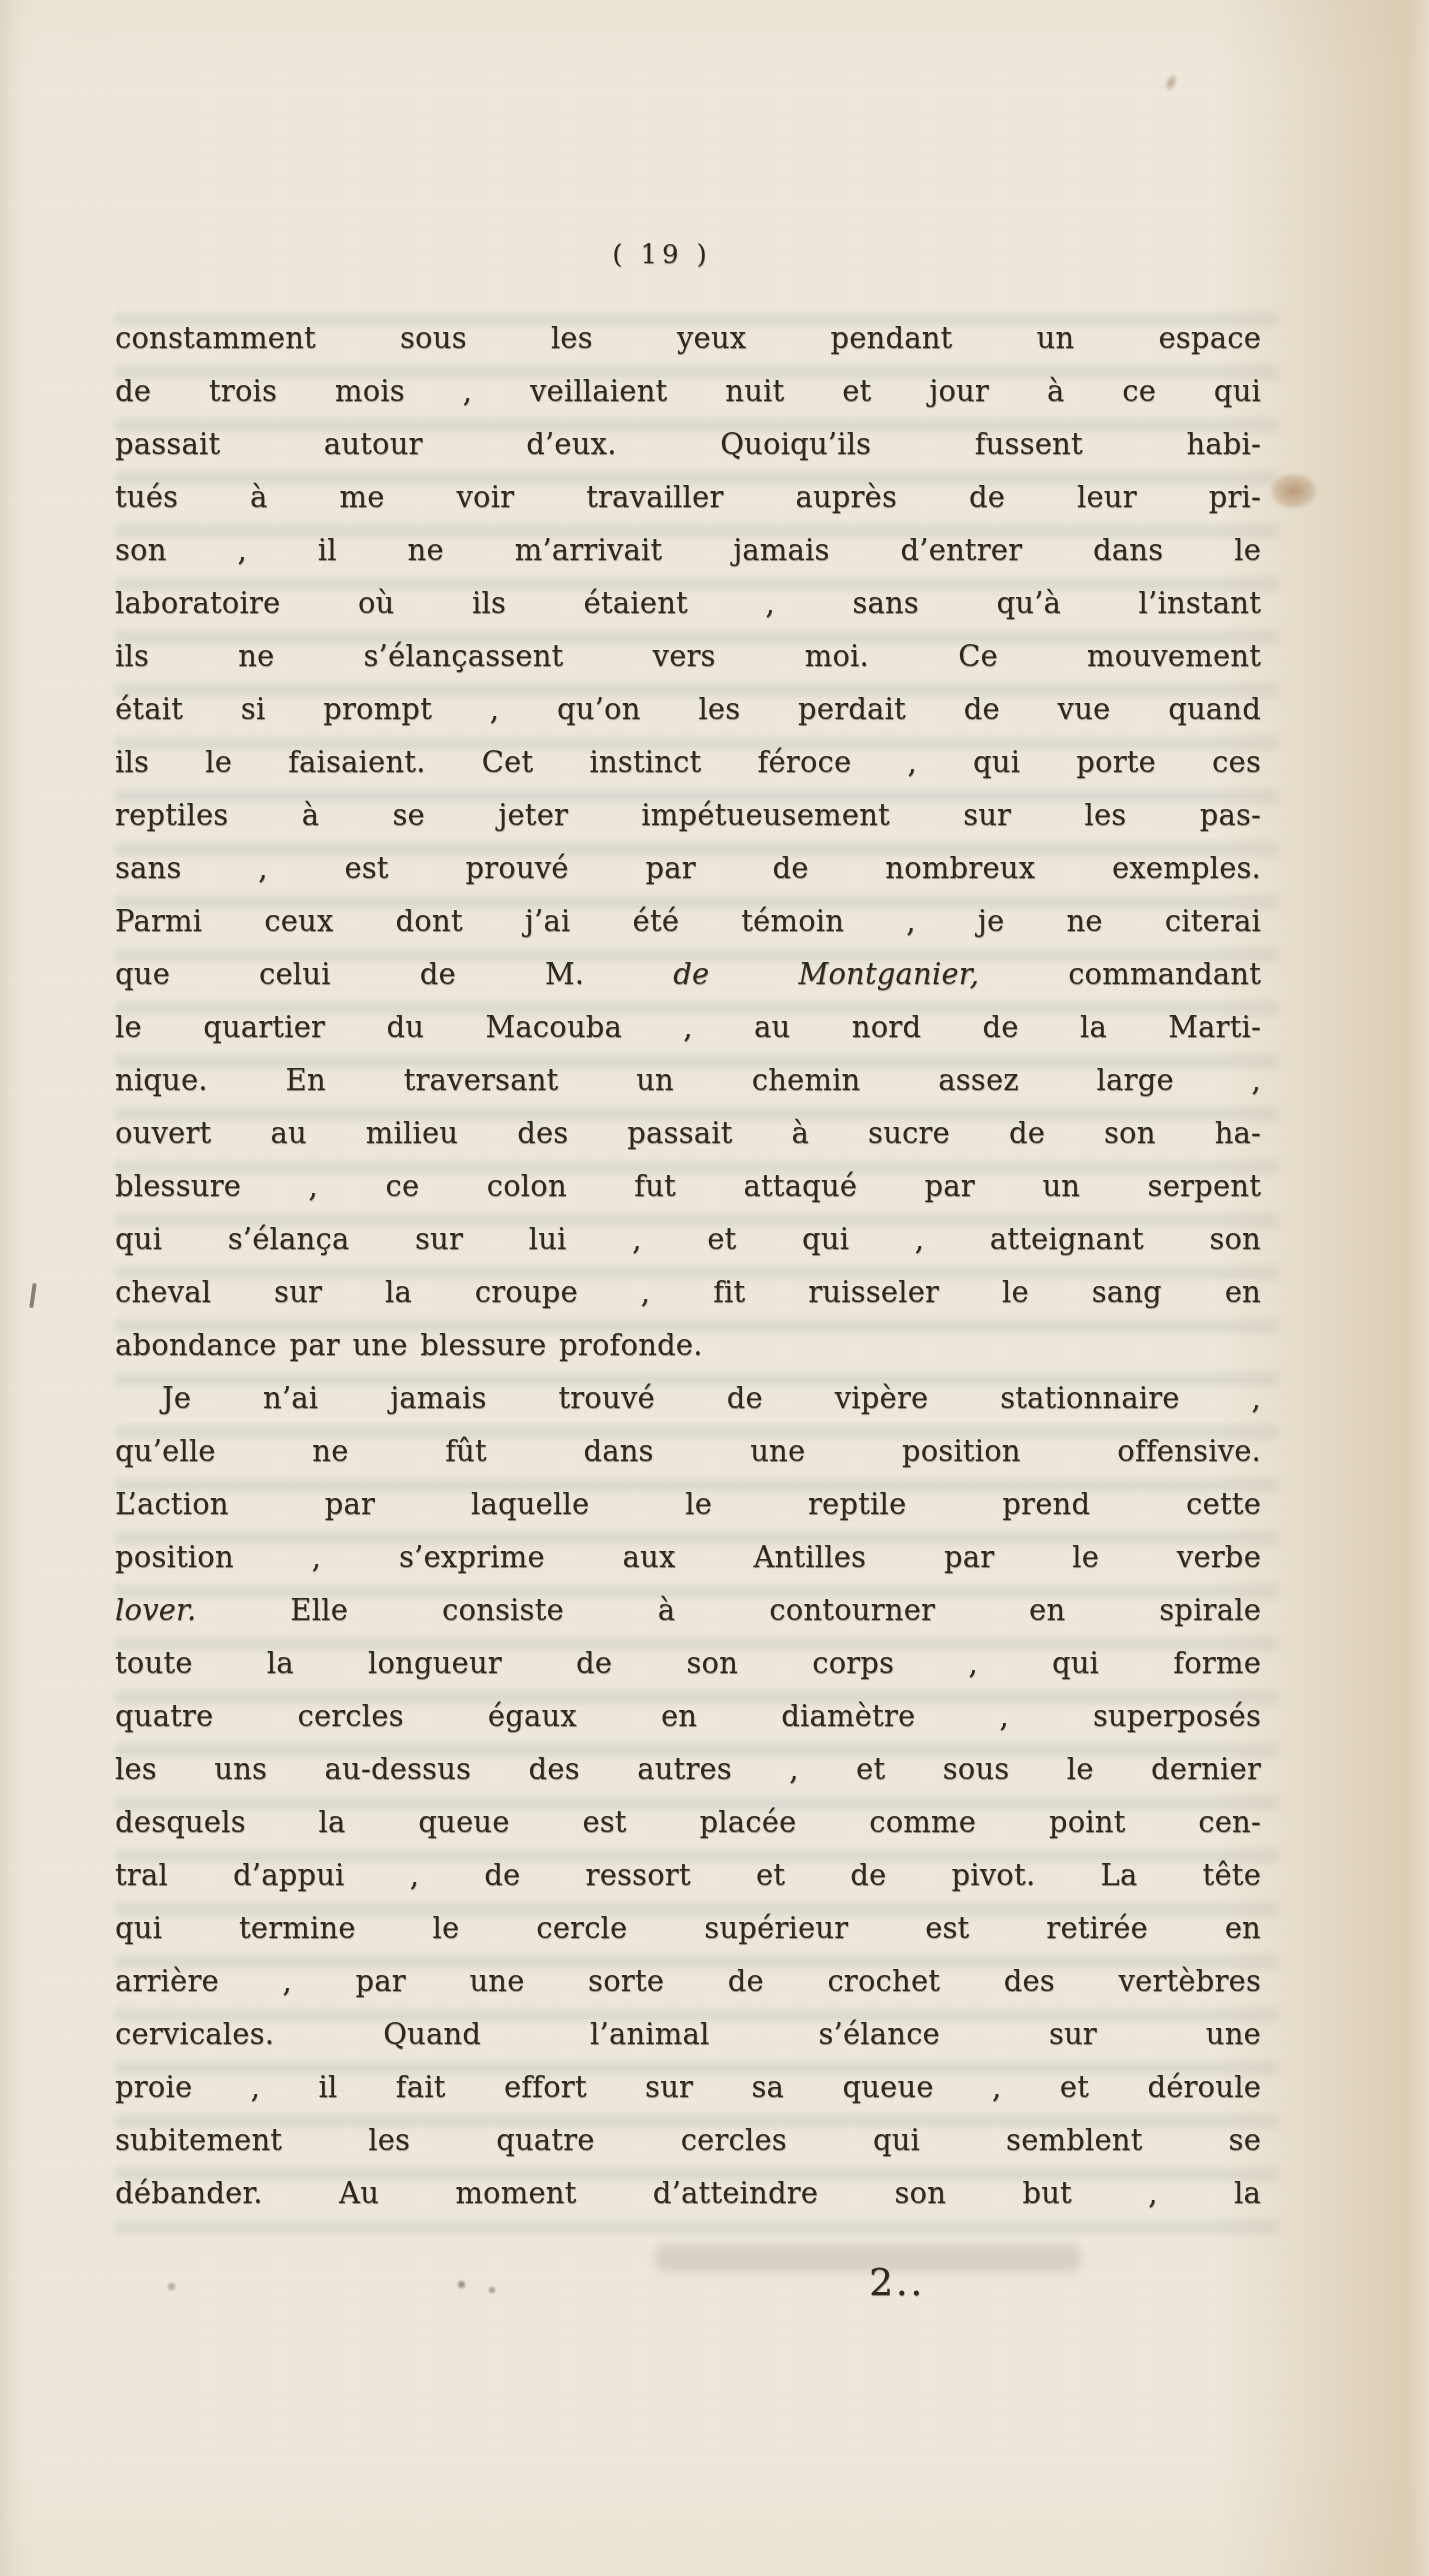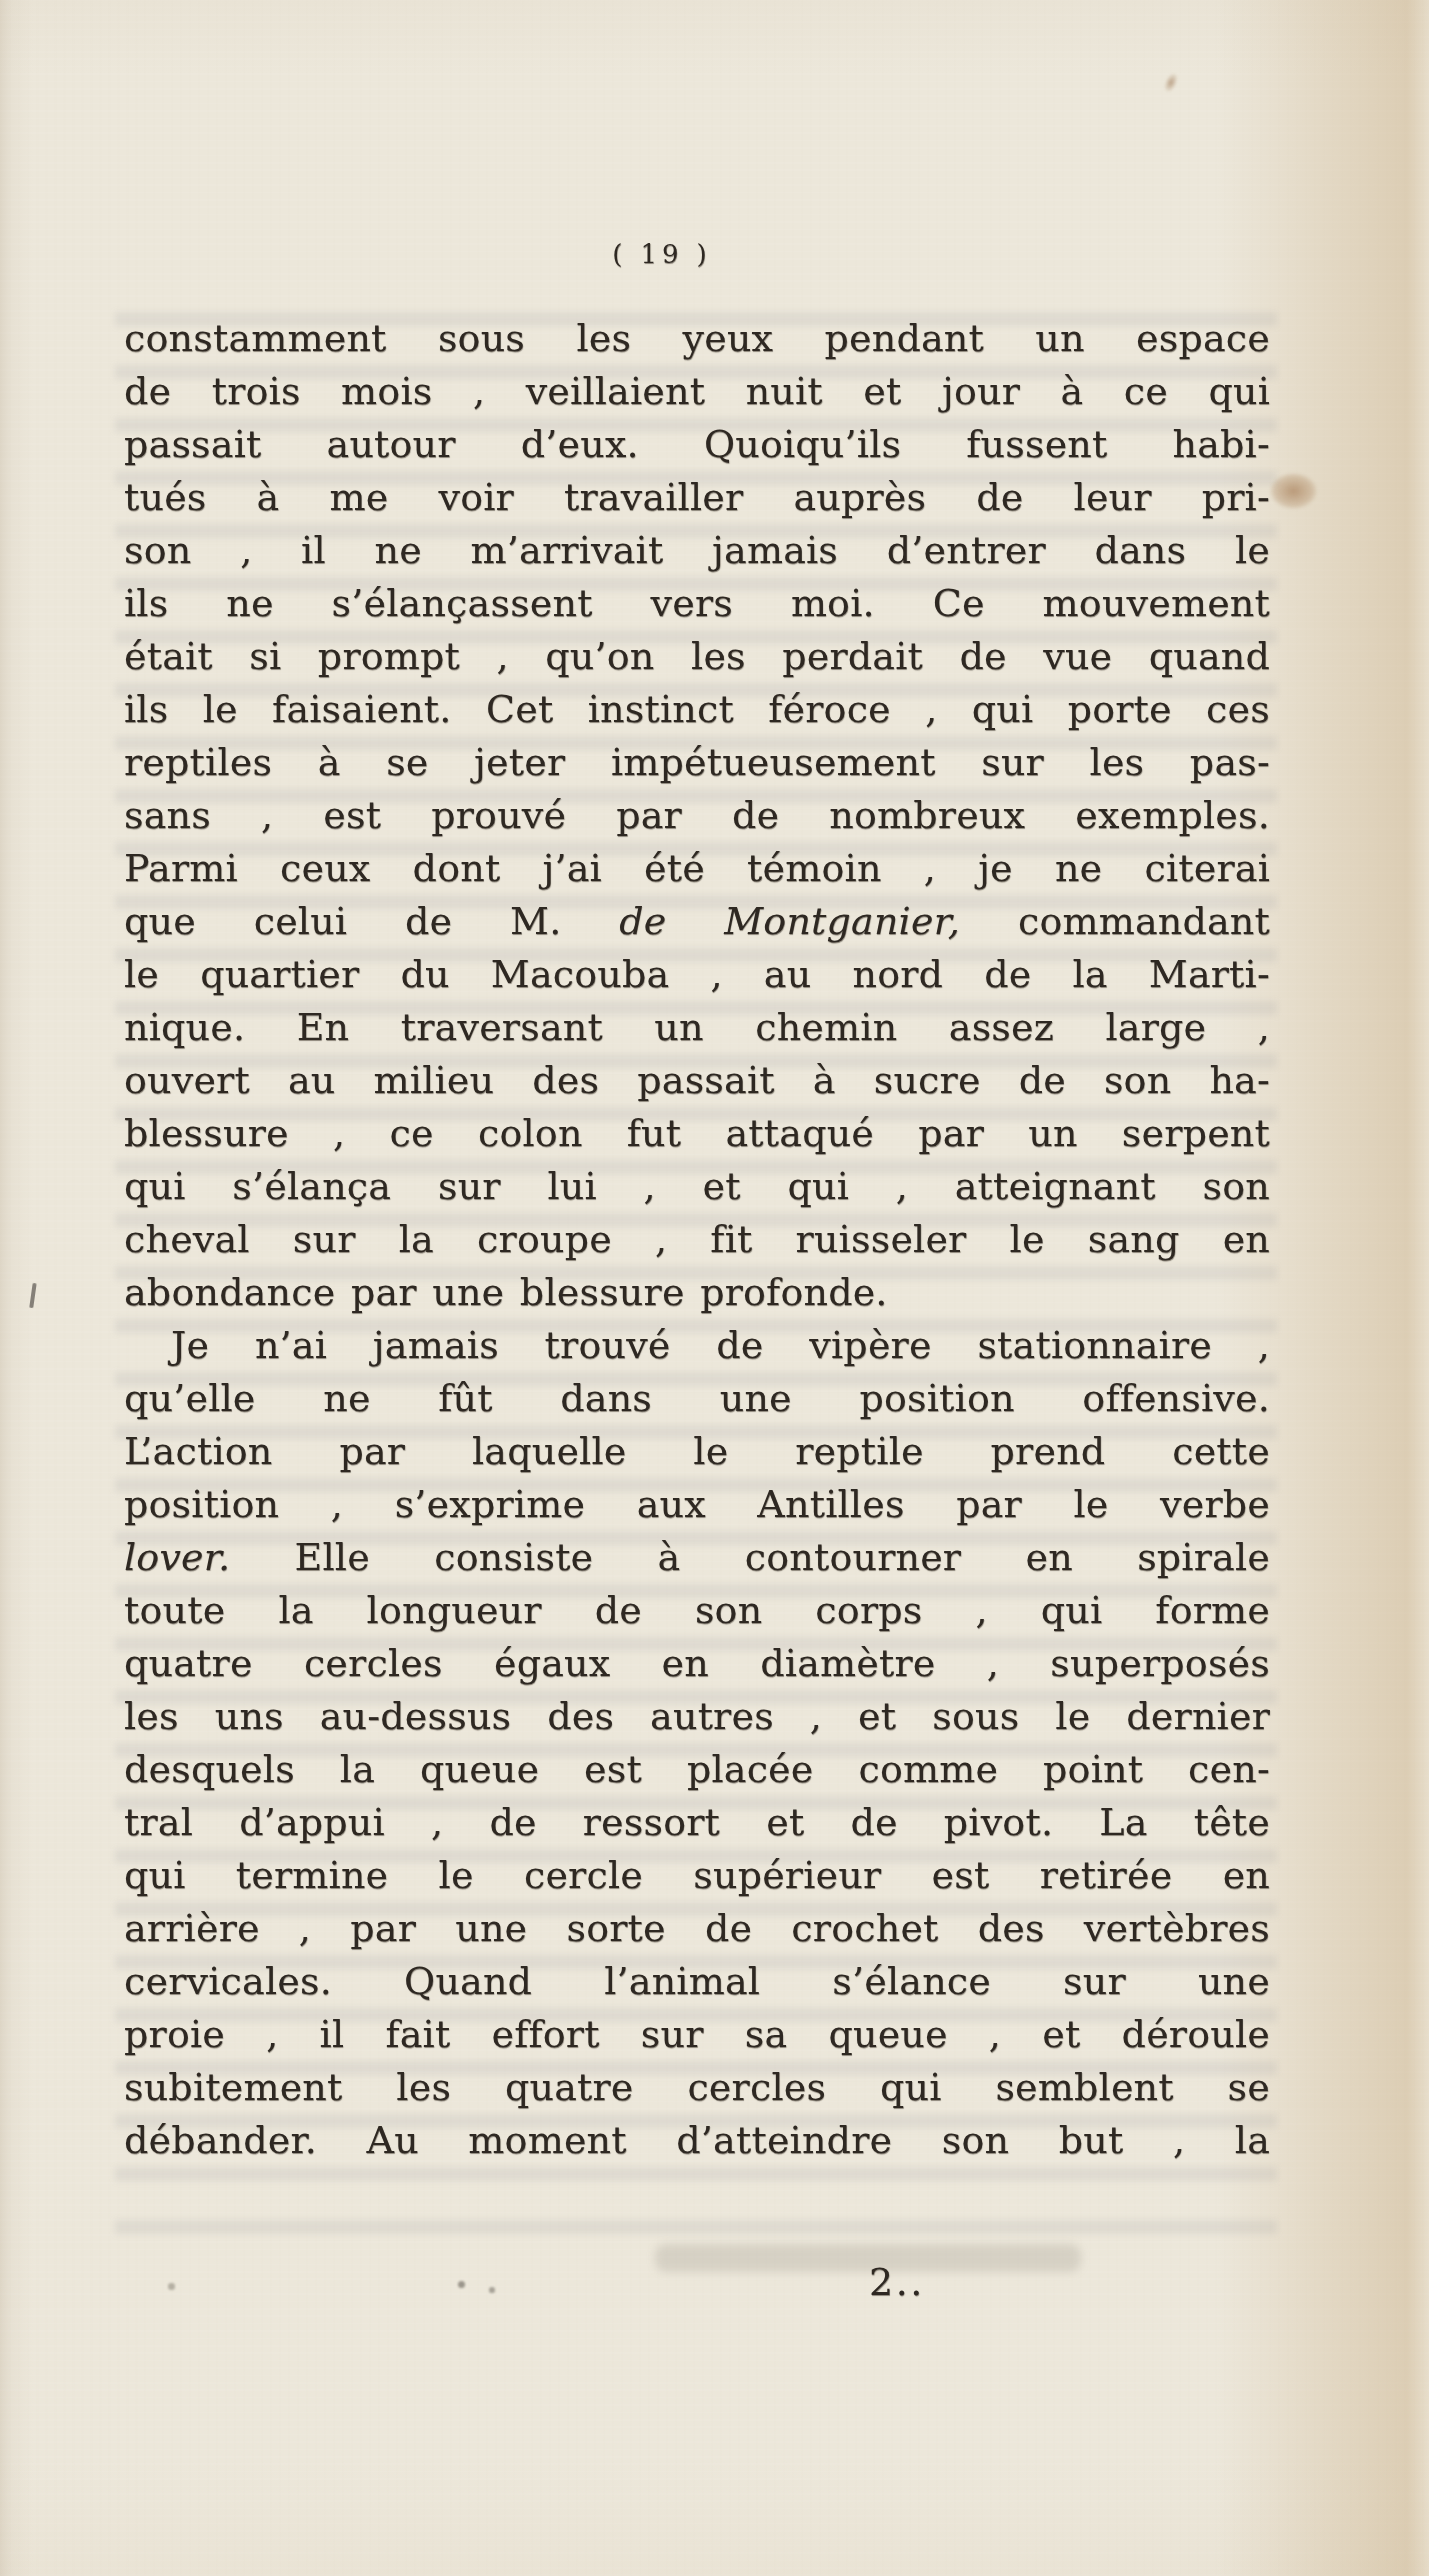--- a/index.html
+++ b/index.html
@@ -20,22 +20,22 @@
       repeating-linear-gradient(90deg, rgba(224,216,200,0.06) 0px, rgba(224,216,200,0.06) 2.5px, rgba(0,0,0,0) 2.5px, rgba(0,0,0,0) 9px);
   }
   .folio{
     position:absolute;top:239px;left:123px;width:1146px;
     text-align:center;transform:translateX(-34px);
     font-size:26px;color:var(--ink,#2e2822);
     letter-spacing:4.9px;
     text-shadow:0.4px 0.6px 0.8px rgba(52,44,34,0.55);
   }
   .text-block{
-    position:absolute;top:312px;left:124px;width:1146px;
-    font-size:38px;line-height:53px;color:var(--ink,#2e2822);
+    position:absolute;top:312px;left:115px;width:1146px;
+    font-size:29px;line-height:53px;color:var(--ink,#2e2822);
     letter-spacing:0.2px;word-spacing:3.3px;
     text-shadow:0.4px 0.6px 0.8px rgba(52,44,34,0.5);
     filter:blur(0.2px);
   }
   .line{text-align:justify;text-align-last:justify;white-space:normal;height:53px;overflow:visible;}
   .line.no-just{text-align-last:left;}
   .line.indent{padding-left:47px;}
   .it{font-style:italic;margin-top:41px;}
   .signature{
     position:absolute;top:2260px;left:869px;
@@ -89,20 +89,21 @@
   <div class="dot-c"></div>
 
   <div class="folio">( 19 )</div>
 
   <div class="text-block">
       <div class="line"><span>constamment sous les yeux pendant un espace</span></div>
       <div class="line"><span>de trois mois , veillaient nuit et jour à ce qui</span></div>
       <div class="line"><span>passait autour d’eux. Quoiqu’ils fussent habi-</span></div>
       <div class="line"><span>tués à me voir travailler auprès de leur pri-</span></div>
       <div class="line"><span>son , il ne m’arrivait jamais d’entrer dans le</span></div>
+      <div class="line"><span>laboratoire où ils étaient , sans qu’à l’instant</span></div>
       <div class="line"><span>ils ne s’élançassent vers moi. Ce mouvement</span></div>
       <div class="line"><span>était si prompt , qu’on les perdait de vue quand</span></div>
       <div class="line"><span>ils le faisaient. Cet instinct féroce , qui porte ces</span></div>
       <div class="line"><span>reptiles à se jeter impétueusement sur les pas-</span></div>
       <div class="line"><span>sans , est prouvé par de nombreux exemples.</span></div>
       <div class="line"><span>Parmi ceux dont j’ai été témoin , je ne citerai</span></div>
       <div class="line"><span>que celui de M. </span><span class="it">de Montganier,</span><span> commandant</span></div>
       <div class="line"><span>le quartier du Macouba , au nord de la Marti-</span></div>
       <div class="line"><span>nique. En traversant un chemin assez large ,</span></div>
       <div class="line"><span>ouvert au milieu des passait à sucre de son ha-</span></div>

